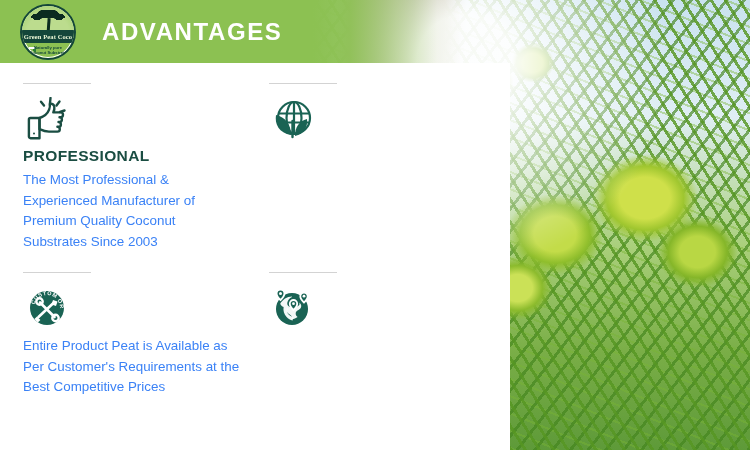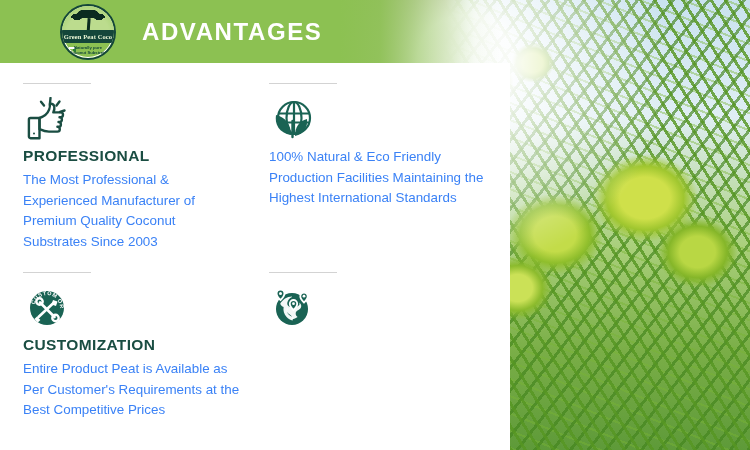--- a/index.html
+++ b/index.html
@@ -55,21 +55,20 @@
     height: 63px;
     background: linear-gradient(90deg,
       #8cc152 0%, #8cc152 68%,
       rgba(140,193,82,0.92) 76%,
       rgba(160,205,110,0.55) 86%,
       rgba(200,225,170,0.12) 95%,
       rgba(255,255,255,0) 100%);
     display: flex;
     align-items: center;
     z-index: 3;
-    padding-left: 40px;
   }
   .logo {
     position: relative;
     width: 52px;
     height: 52px;
     margin-left: 20px;
     flex: 0 0 auto;
     border-radius: 50%;
     background: radial-gradient(circle at 50% 30%, #cfe7a6 0 40%, #8cc152 42% 100%);
     border: 2px solid #14463a;
@@ -243,21 +242,20 @@
             <g stroke="#1a6354" fill="none" stroke-width="2.2">
               <circle cx="25" cy="21" r="16"></circle>
               <ellipse cx="25" cy="21" rx="7.5" ry="16"></ellipse>
               <path d="M9.2 16.5 H40.8 M9.2 25.5 H40.8 M25 5 V37"></path>
             </g>
             <path d="M22 38 C22 27 16 20 7 18 C5.5 27 10 36 22 38 Z" fill="#1a6354"></path>
             <path d="M26 39 C26 30 30 24 38 22 C39 30 35 37 26 39 Z" fill="#1a6354"></path>
             <path d="M23.5 40 V24" stroke="#1a6354" stroke-width="2.4" fill="none" stroke-linecap="round"></path>
           </svg>
         </div>
-        <p class="feature-desc">100% Natural &amp; Eco Friendly Production Facilities Maintaining the Highest International Standards</p>
       </div>
 
       <div class="cell">
         <div class="divider"></div>
         <div class="icon-wrap">
           <svg width="46" height="44" viewBox="0 0 46 44">
             <circle cx="24" cy="22" r="17" fill="#1a6354"></circle>
             <path id="arcpath" d="M11 22 A13 13 0 0 1 37 22" fill="none"></path>
             <text font-family="Liberation Sans, sans-serif" font-size="5.4" font-weight="bold" fill="#ffffff" letter-spacing="0.6">
               <textPath href="#arcpath" startOffset="8%">CUSTOM ORDER</textPath>
@@ -265,21 +263,20 @@
             <g stroke="#ffffff" stroke-width="2.6" stroke-linecap="round">
               <path d="M15.5 31 L31 16.5"></path>
               <path d="M31.5 31 L17 16.5"></path>
             </g>
             <path d="M14 30.5 l-2.6 2.6 3.4 3.4 2.6 -2.6 z" fill="#ffffff"></path>
             <circle cx="32.5" cy="32" r="3.2" fill="none" stroke="#ffffff" stroke-width="2.4"></circle>
             <circle cx="16.5" cy="15.5" r="3.2" fill="none" stroke="#ffffff" stroke-width="2.4"></circle>
             <path d="M30 14 l4.5 1.5 -1.5 4.5 -4.5 -1.5 z" fill="#ffffff"></path>
           </svg>
         </div>
-        <div class="feature-title">CUSTOMIZATION</div>
         <p class="feature-desc">Entire Product Peat is Available as Per Customer's Requirements at the Best Competitive Prices</p>
       </div>
 
       <div class="cell">
         <div class="divider"></div>
         <div class="icon-wrap">
           <svg width="46" height="44" viewBox="0 0 46 44">
             <circle cx="23" cy="23" r="16" fill="#1a6354"></circle>
             <g fill="#ffffff">
               <path d="M23 11 c-2.6 1.4 -4 3.1 -4.6 5.2 c-0.6 2.1 0.4 3.6 2 4.6 c-1.4 1.6 -2.6 3.1 -2.2 5.1 c0.4 2.2 2.6 3.4 4.4 4.6 c1.4 1 1.6 2.4 1 4 c-2.2 -0.4 -4.4 -1.6 -6 -3.4 c-2.6 -2.8 -3.6 -6.4 -3 -10 c-1.6 -0.6 -2.8 -1.8 -3.4 -3.3 c2.3 -4.4 6.8 -7.3 11.8 -7.4 z" opacity="0.95"></path>

